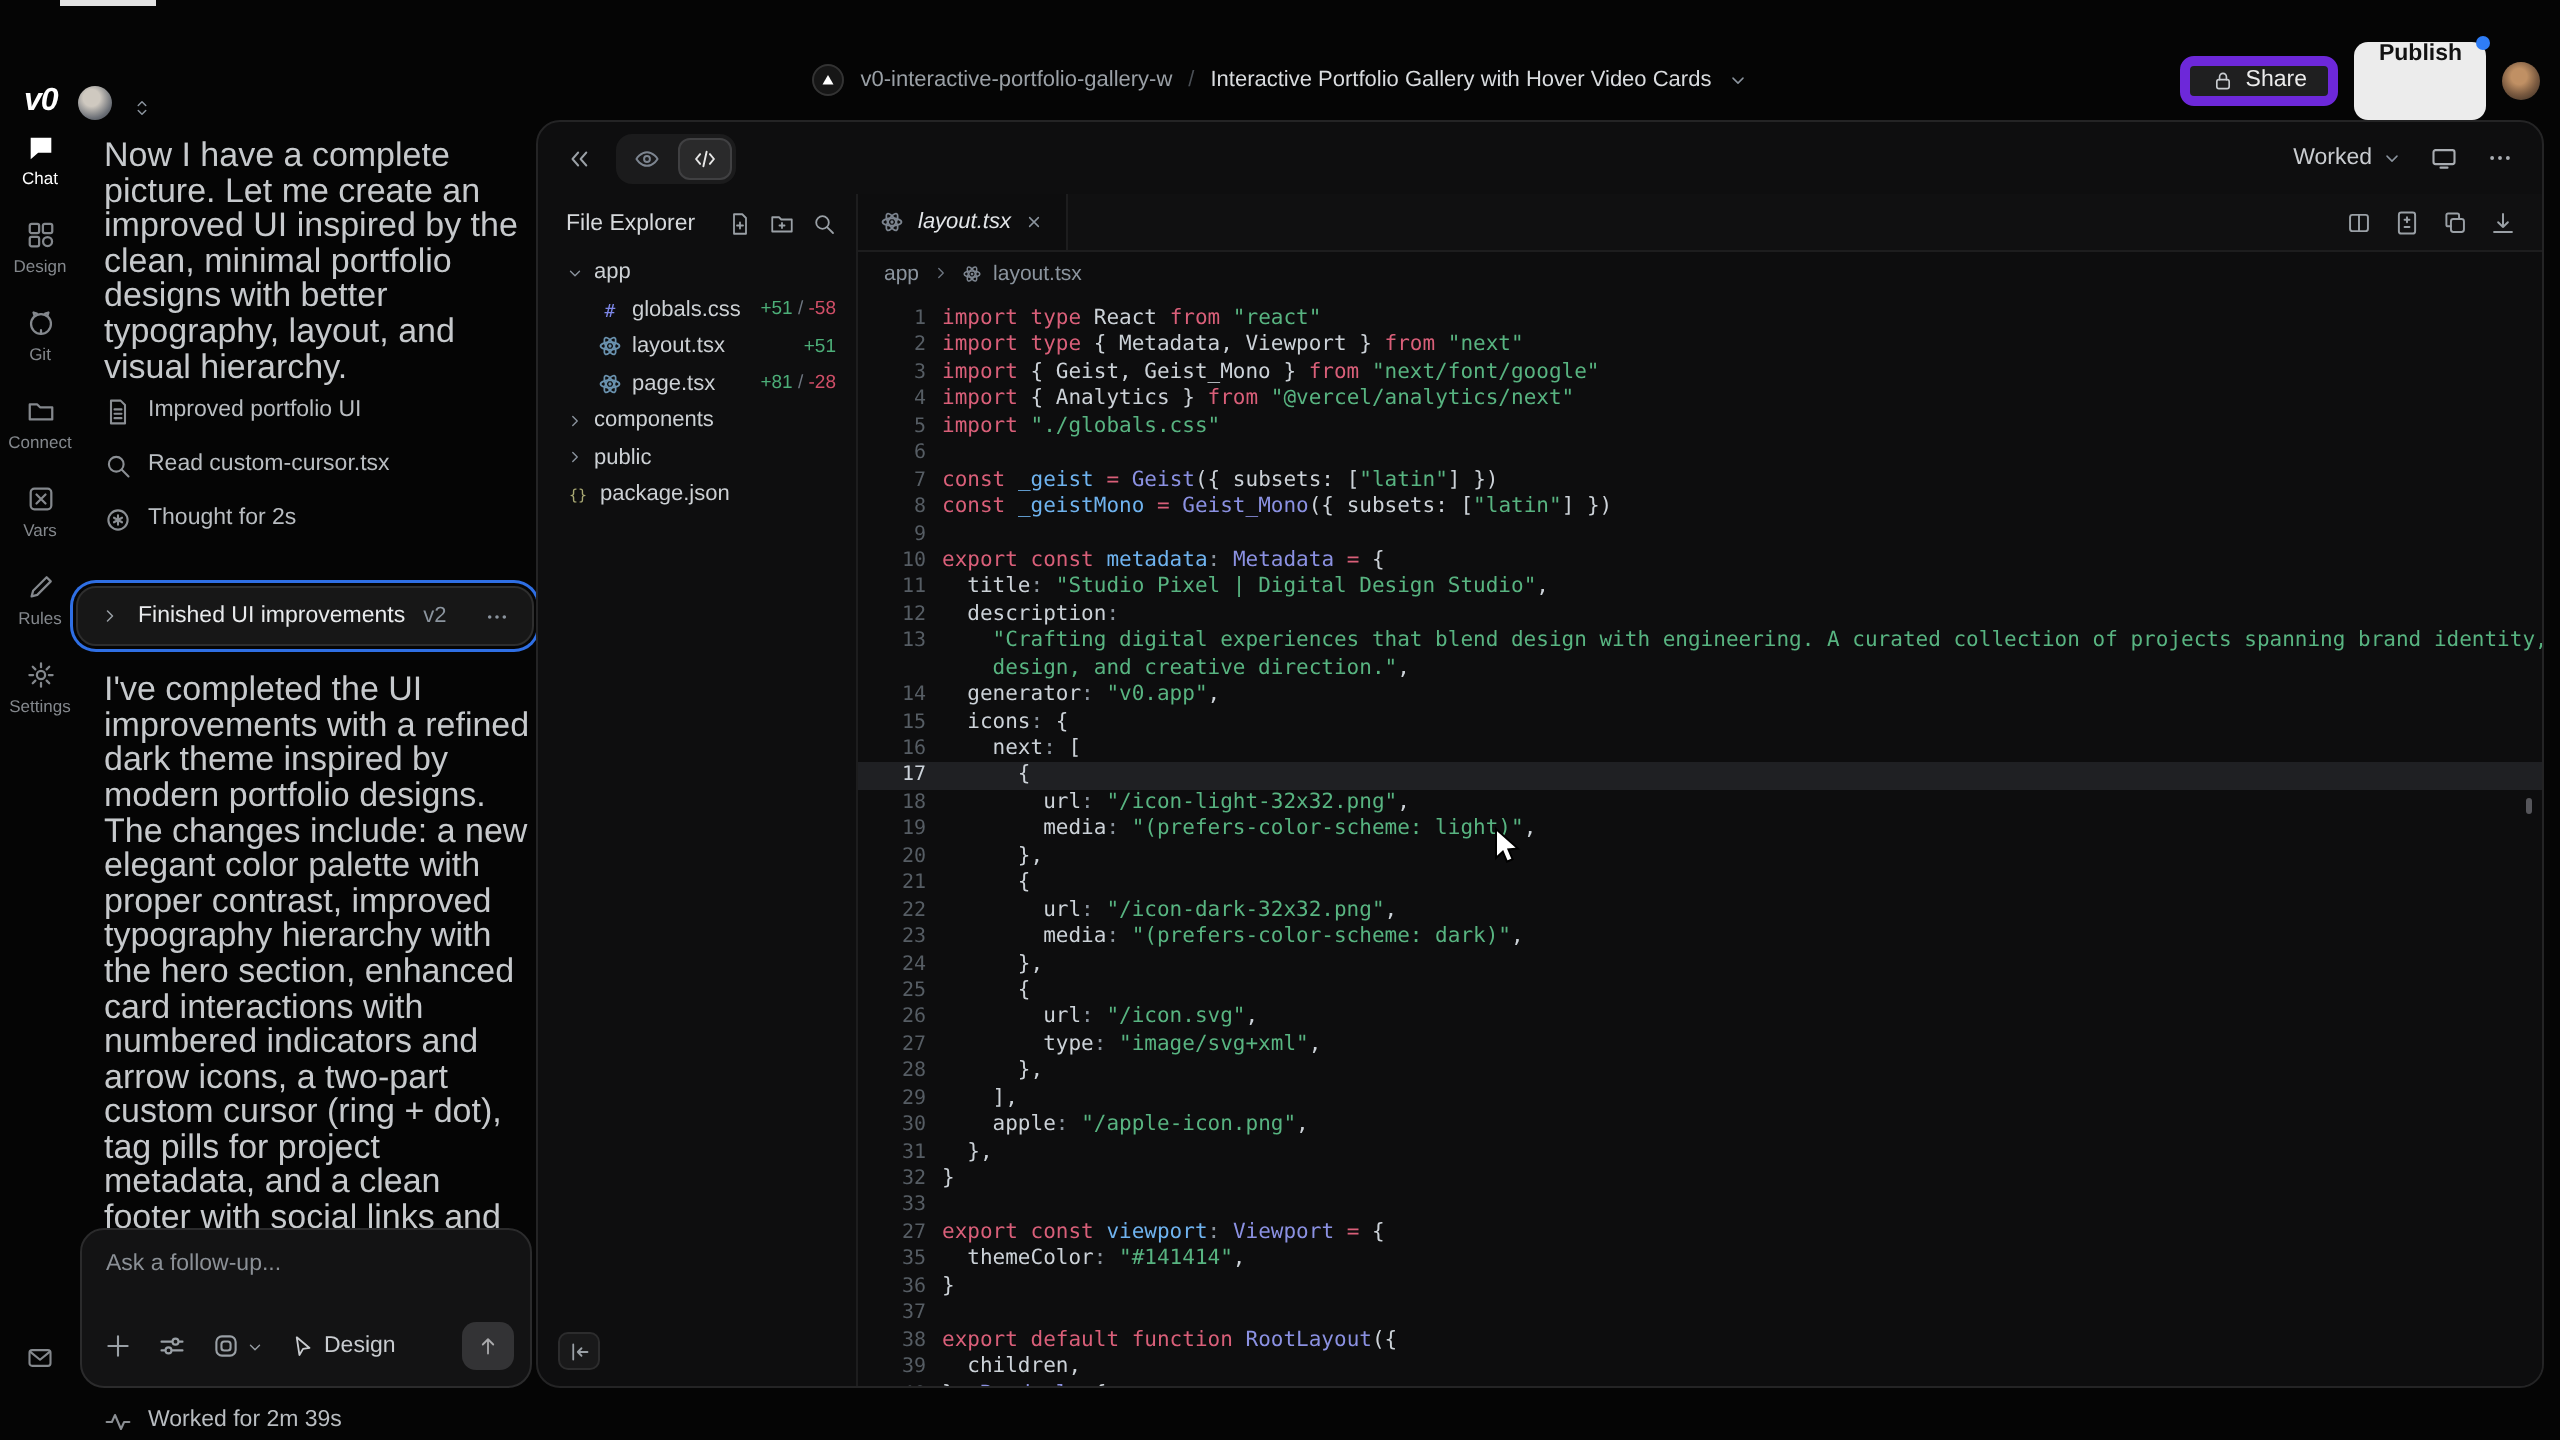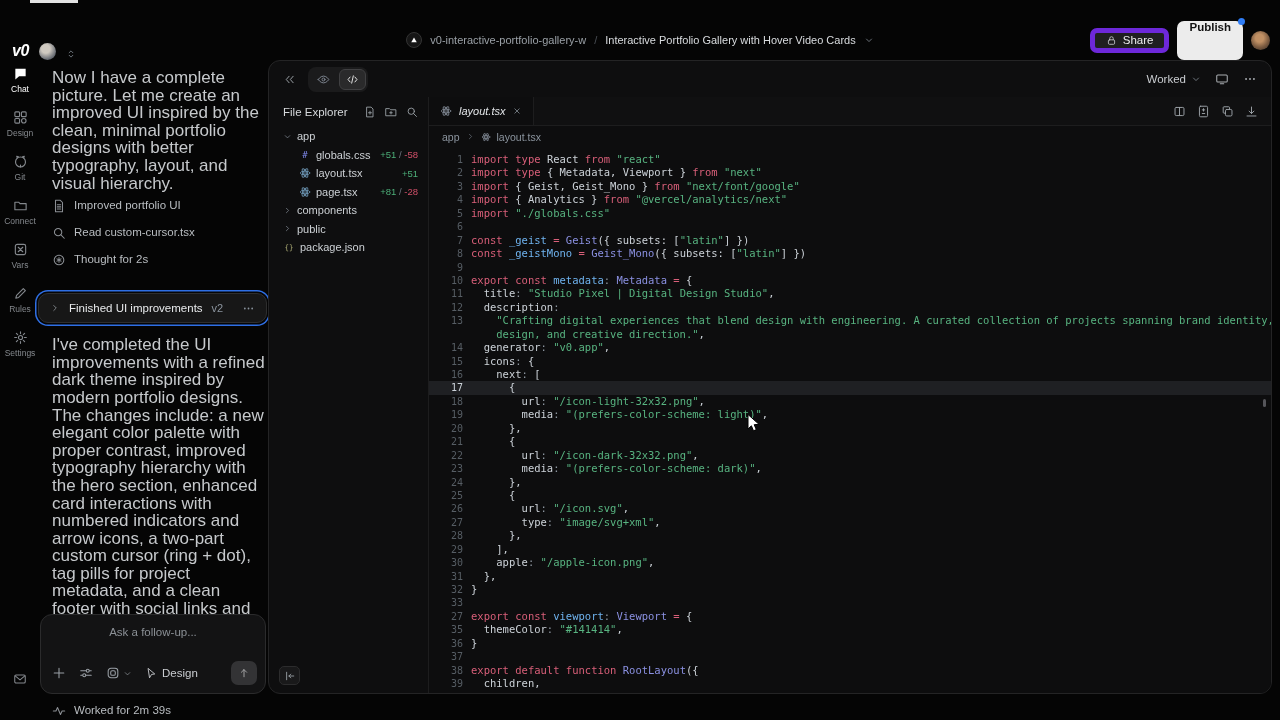--- a/index.html
+++ b/index.html
@@ -47,21 +47,21 @@
     box-shadow:0 0 0 1.5px #050505, 0 0 0 3px #2f6fe4; display:flex; align-items:center; gap:9px; padding:0 11px; cursor:pointer; }
   .task-chevron { width:10px; height:10px; color:#9aa0a6; }
   .task-label { font-size:11.5px; color:#e8eaec; }
   .task-version { font-size:11px; color:#8b949e; }
   .task-menu { margin-left:auto; width:13px; height:13px; color:#8b949e; }
   .status-rows { margin-top:7px; }
   .actions { display:flex; align-items:center; gap:15px; margin:9px 0 0 14px; }
   .action-icon { width:13px; height:13px; color:#8b8f94; cursor:pointer; }
 
   .composer { position:absolute; left:0; bottom:26px; width:226px; height:80px; background:#131314; border:1px solid #2b2b2c; border-radius:12px; }
-  .composer input { width:200px; margin:11px 0 0 12px; background:transparent; border:none; outline:none; color:#c6c9cc; font-size:11.5px; font-family:"Liberation Sans",sans-serif;text-align:center; }
+  .composer input { width:200px; margin:11px 0 0 12px; background:transparent; border:none; outline:none; color:#c6c9cc; font-size:11.5px; font-family:"Liberation Sans",sans-serif; }
   .composer input::placeholder { color:#8b9096; }
   .composer-row { position:absolute; left:11px; right:8px; bottom:8px; display:flex; align-items:center; gap:13px; }
   .comp-icon { width:14px; height:14px; color:#9aa0a6; cursor:pointer; }
   .media-group { display:flex; align-items:center; gap:3px; cursor:pointer; }
   .chev-sm { width:9px; height:9px; color:#9aa0a6; }
   .design-chip { display:flex; align-items:center; gap:5px; font-size:11.5px; color:#c9ccd0; cursor:pointer; }
   .send-btn { margin-left:auto; width:26px; height:24px; border-radius:7px; background:#333335; display:flex; align-items:center; justify-content:center; cursor:pointer; }
   .send-btn .icon { width:12px; height:12px; color:#ababad; }
 
   

